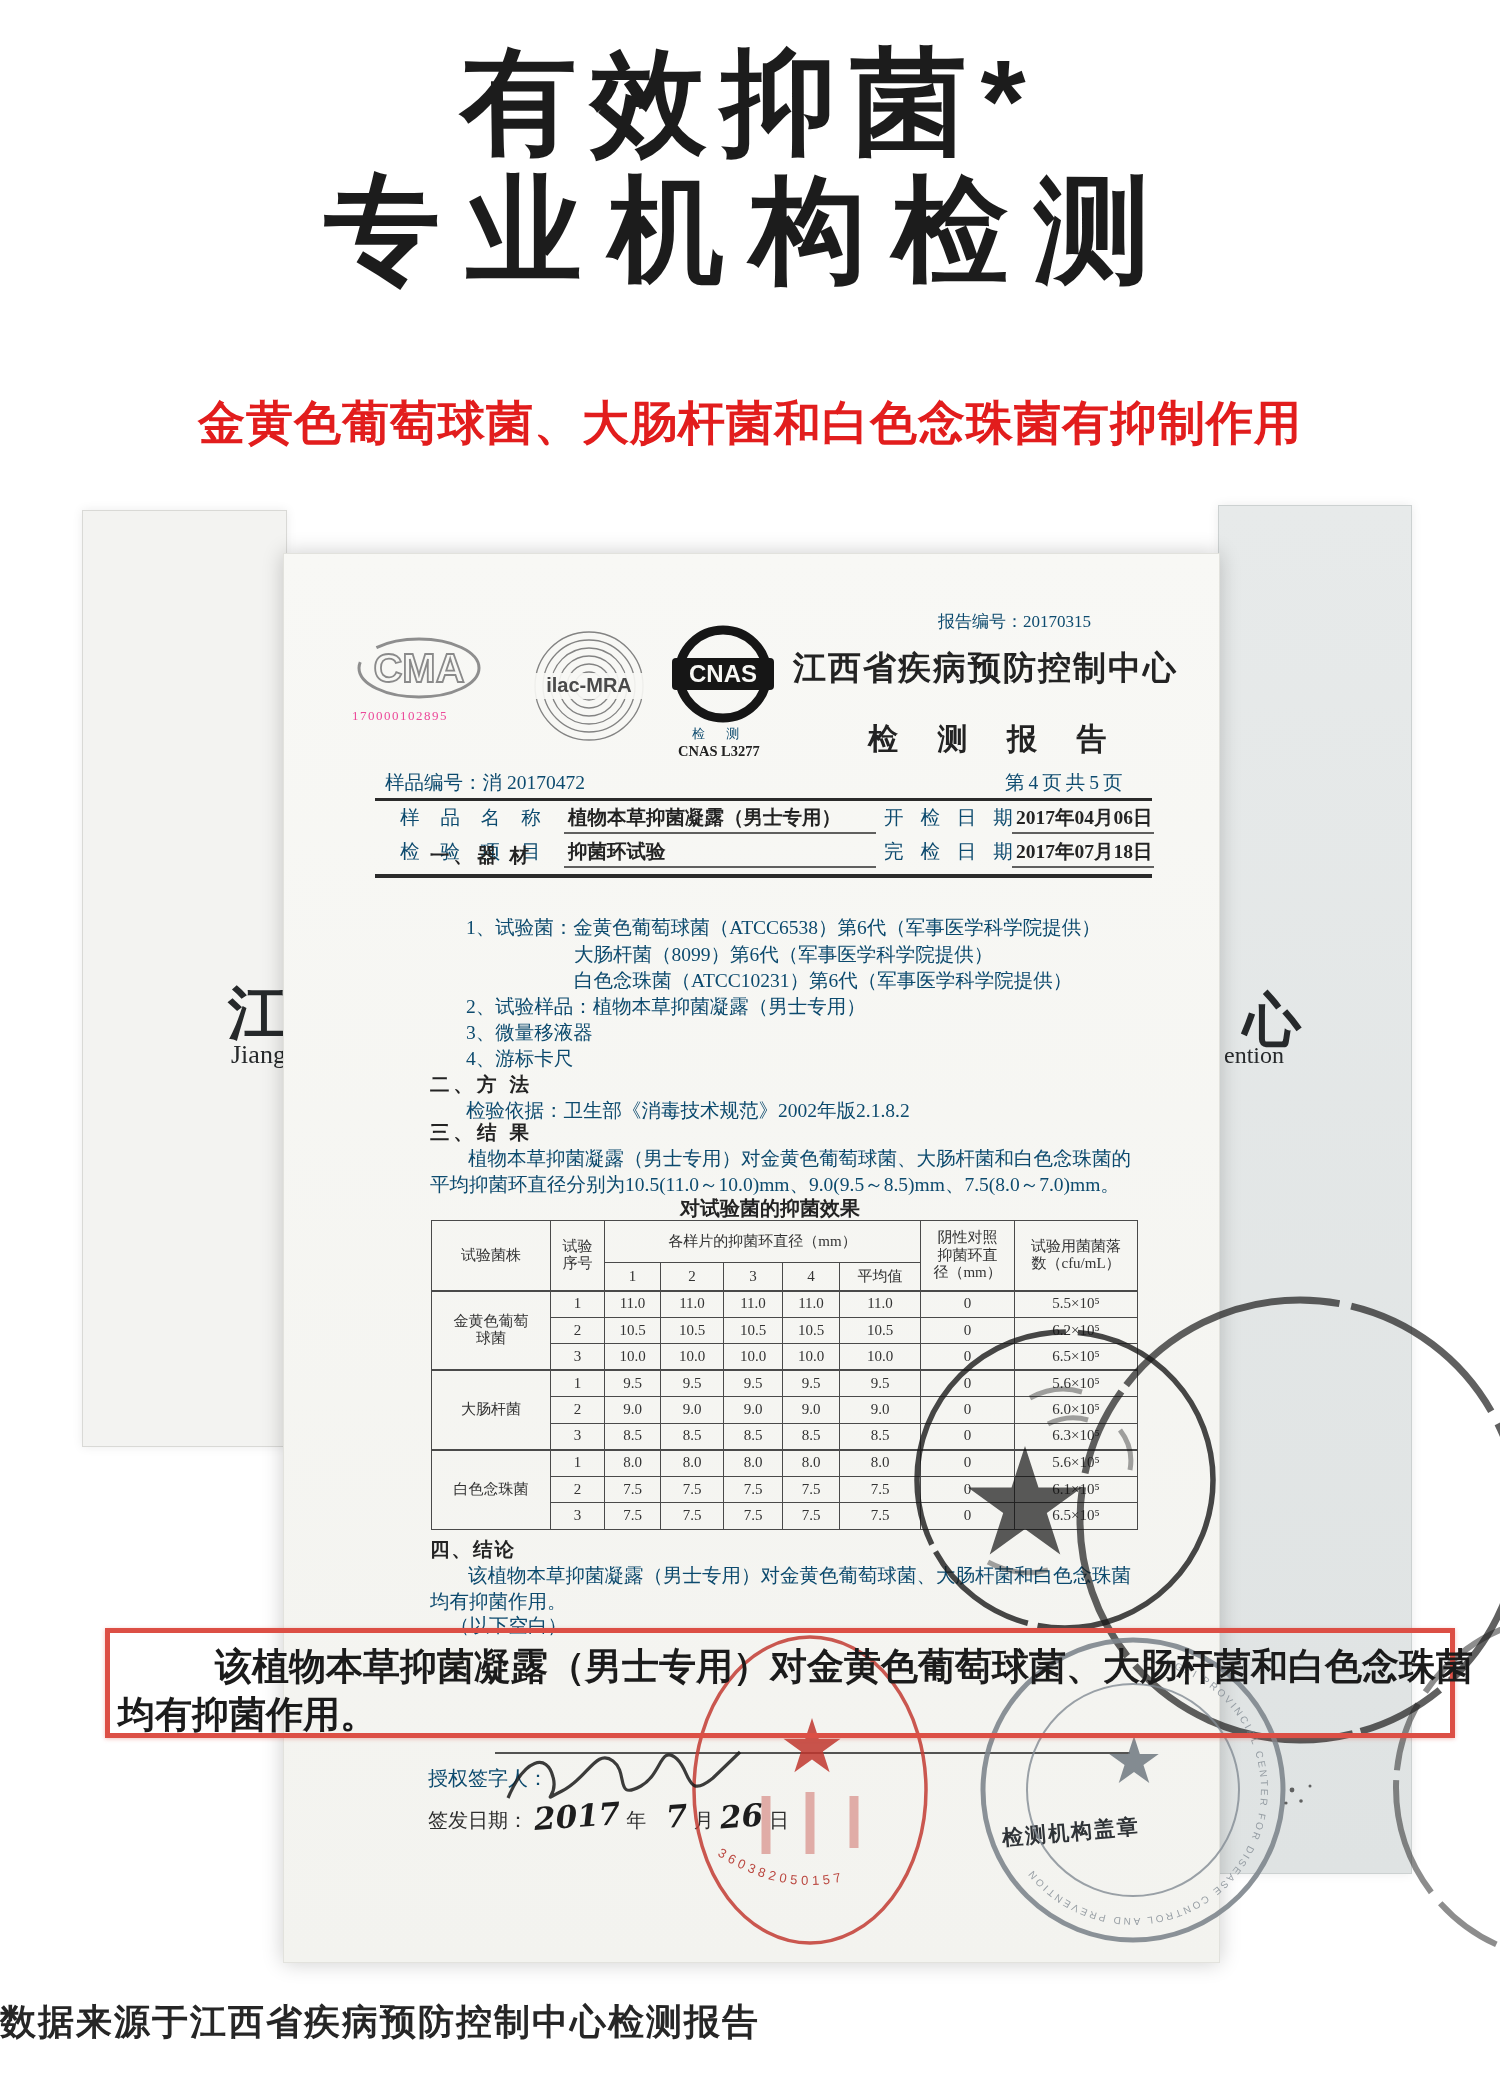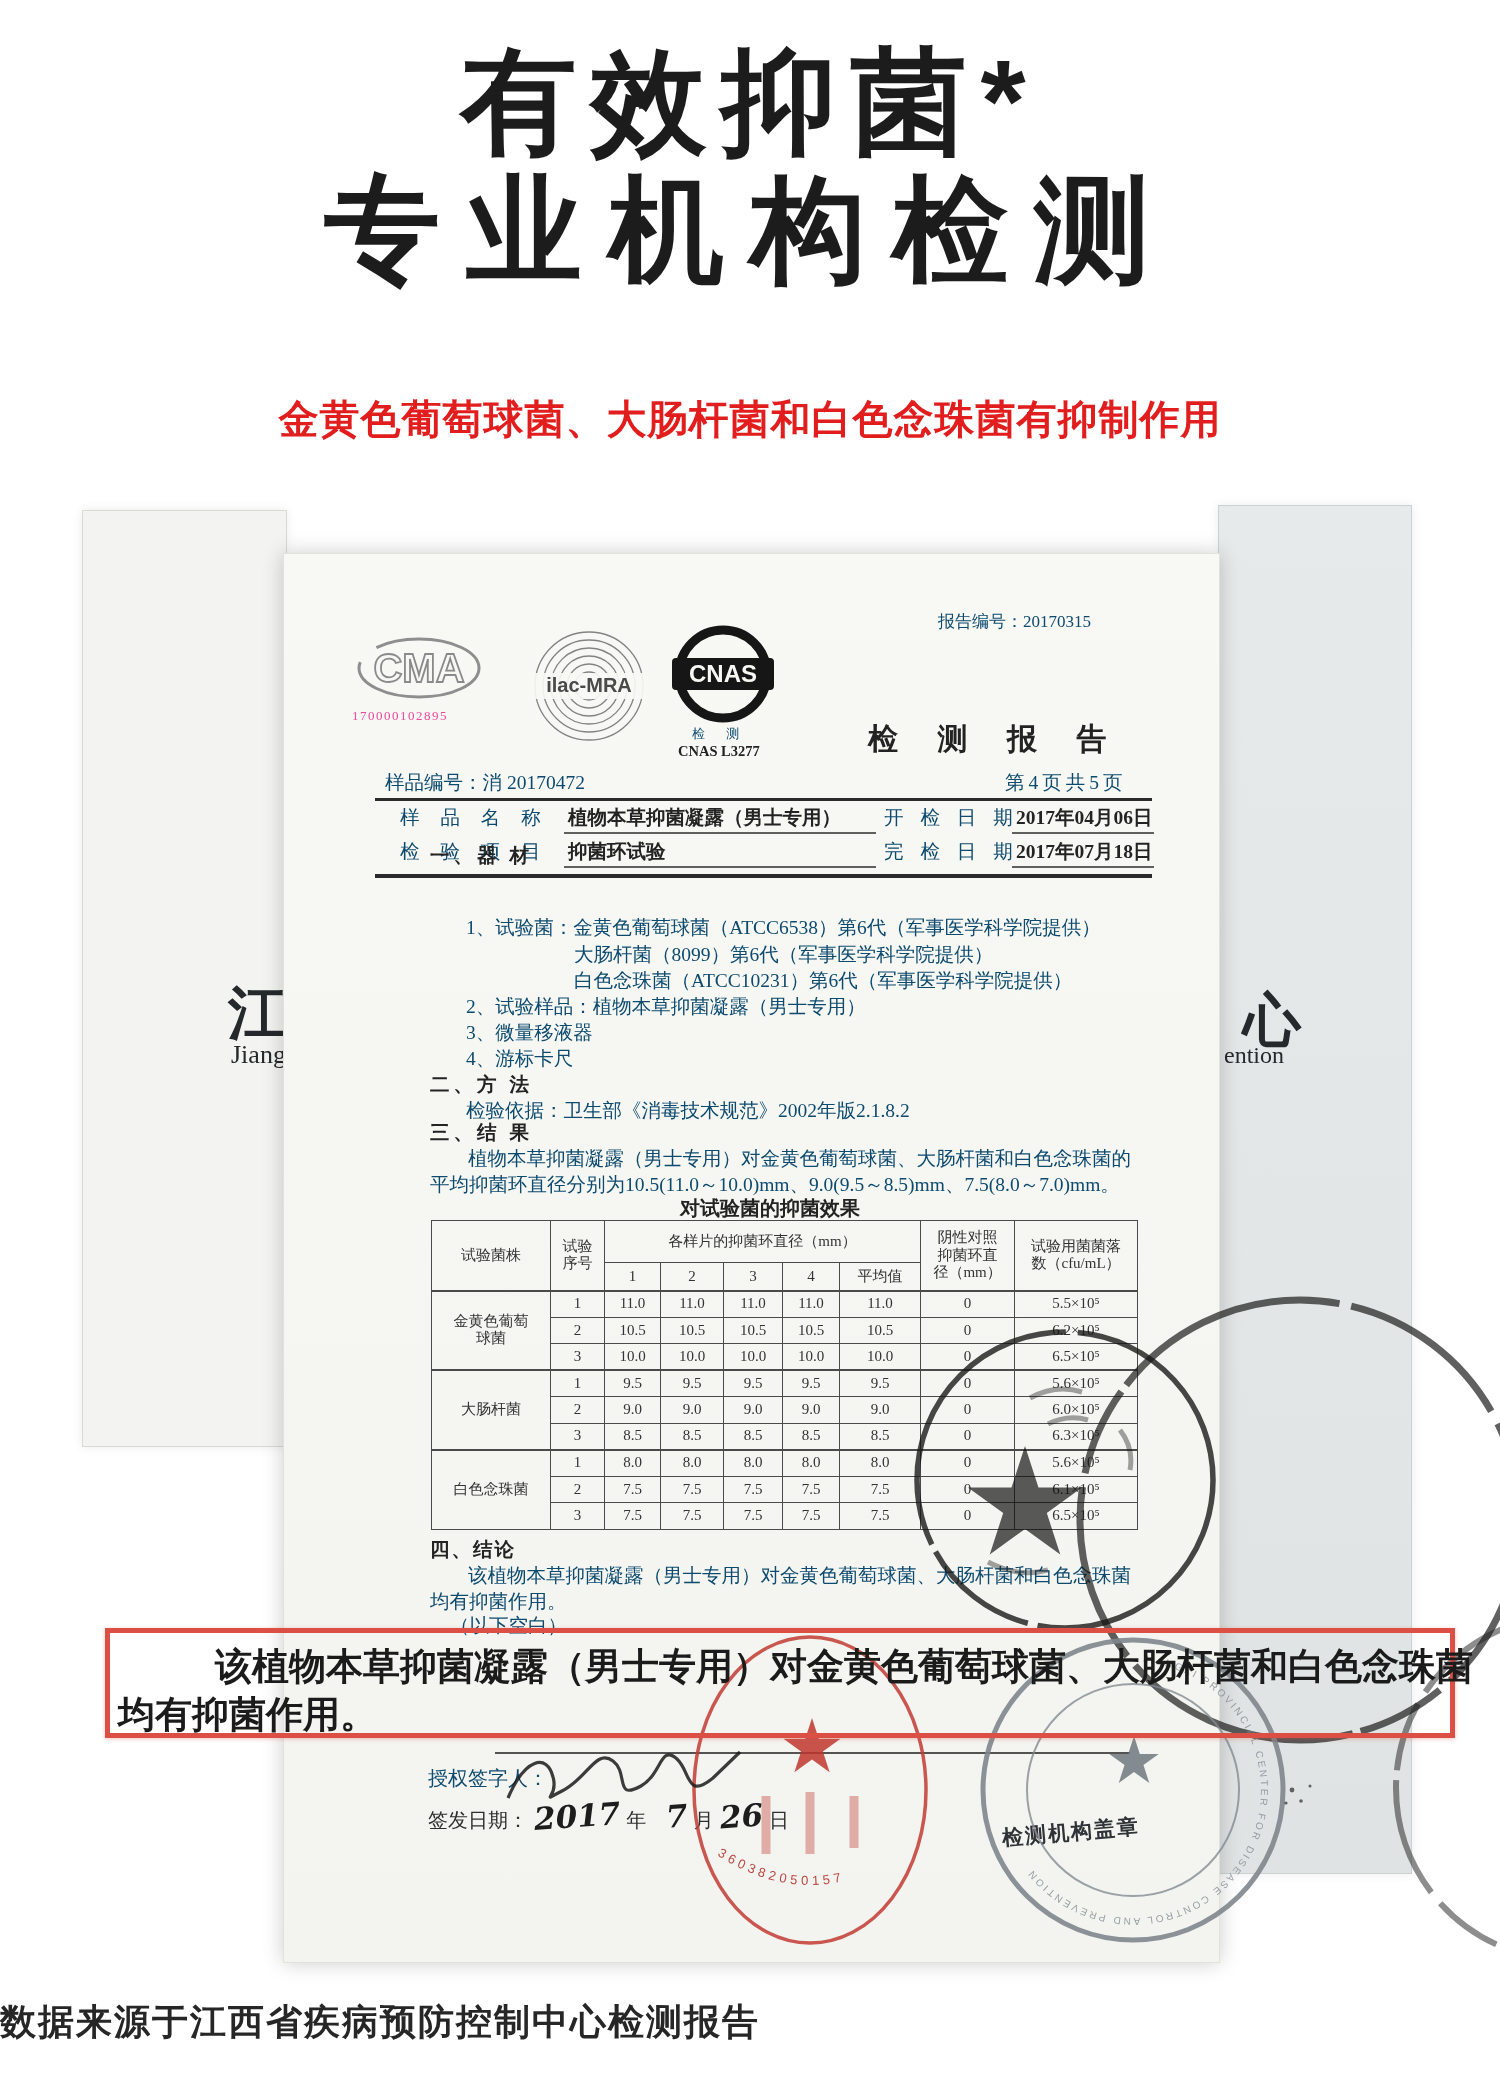--- a/index.html
+++ b/index.html
@@ -6,21 +6,21 @@
   .canvas{position:relative;width:1500px;height:2080px;background:#ffffff;overflow:hidden;
           font-family:"Liberation Sans",sans-serif;color:#222;}
   .abs{position:absolute;}
   
   .hero-t{left:0;width:1500px;text-align:center;font-weight:900;color:#1c1c1c;
           font-size:116px;line-height:1;white-space:nowrap;}
   .hero-t1{top:44px;letter-spacing:14px;}
   .hero-t2{top:172px;letter-spacing:26px;}
   .hero-sub{top:330px;left:0;width:1500px;text-align:center;font-size:40px;color:#3a3a3a;
             font-weight:500;letter-spacing:3px;}
-  .hero-red{top:392px;left:0;width:1500px;text-align:center;font-size:40px;font-weight:600;
+  .hero-red{top:392px;left:0;width:1500px;text-align:center;font-size:47px;font-weight:600;
             letter-spacing:1px;}
   
   .bgpage{background:#f3f3f1;border:1px solid #d9d9d6;box-shadow:0 0 10px rgba(0,0,0,.08);}
   .bgpage.right{background:linear-gradient(180deg,#e7eaea,#dfe3e3);border-color:#ccd1d1;}
   .bgchar{font-family:"Liberation Serif",serif;font-weight:700;color:#26292b;}
   
   .doc{background:linear-gradient(180deg,#f8f8f5,#f3f3ef);box-shadow:0 0 20px rgba(0,0,0,.20);
        border:1px solid #e2e2dd;}
   .d{position:absolute;font-family:"Liberation Serif",serif;color:#0c4a6e;font-size:19.5px;
      line-height:1.25;white-space:nowrap;z-index:2;}
@@ -97,20 +97,21 @@
   </svg>
 
   <svg class="abs" style="left:668px;top:624px;z-index:2;" width="110" height="100" viewBox="0 0 110 100">
     <circle cx="55" cy="50" r="44" fill="none" stroke="#161616" stroke-width="9"></circle>
     <rect x="4" y="34" width="102" height="32" rx="4" fill="#161616"></rect>
     <text x="55" y="58" text-anchor="middle" font-size="24" font-weight="bold" font-family="Liberation Sans, sans-serif" fill="#f7f7f4">CNAS</text>
   </svg>
   <div class="d" style="left:692px;top:726px;font-size:13px;letter-spacing:9px;">检 测</div>
   <div class="d bold" style="left:678px;top:742px;font-size:14.5px;">CNAS L3277</div>
 
+  <div class="d bold" style="left:793px;top:648px;font-size:33px;letter-spacing:2px;">江西省疾病预防控制中心</div>
   <div class="d bold" style="left:868px;top:720px;font-size:30px;letter-spacing:16px;">检 测 报 告</div>
 
   <div class="d" style="left:385px;top:771px;">样品编号：消 20170472</div>
   <div class="d" style="left:1005px;top:771px;letter-spacing:4px;">第4页共5页</div>
   <div class="rule" style="left:375px;top:798px;width:777px;height:3px;"></div>
 
   <div class="d spaced" style="left:400px;top:806px;">样 品 名 称</div>
   <div class="d bold" style="left:568px;top:806px;">植物本草抑菌凝露（男士专用）</div>
   <div class="d" style="left:884px;top:806px;letter-spacing:6px;">开 检 日 期</div>
   <div class="d bold" style="left:1016px;top:806px;">2017年04月06日</div>

